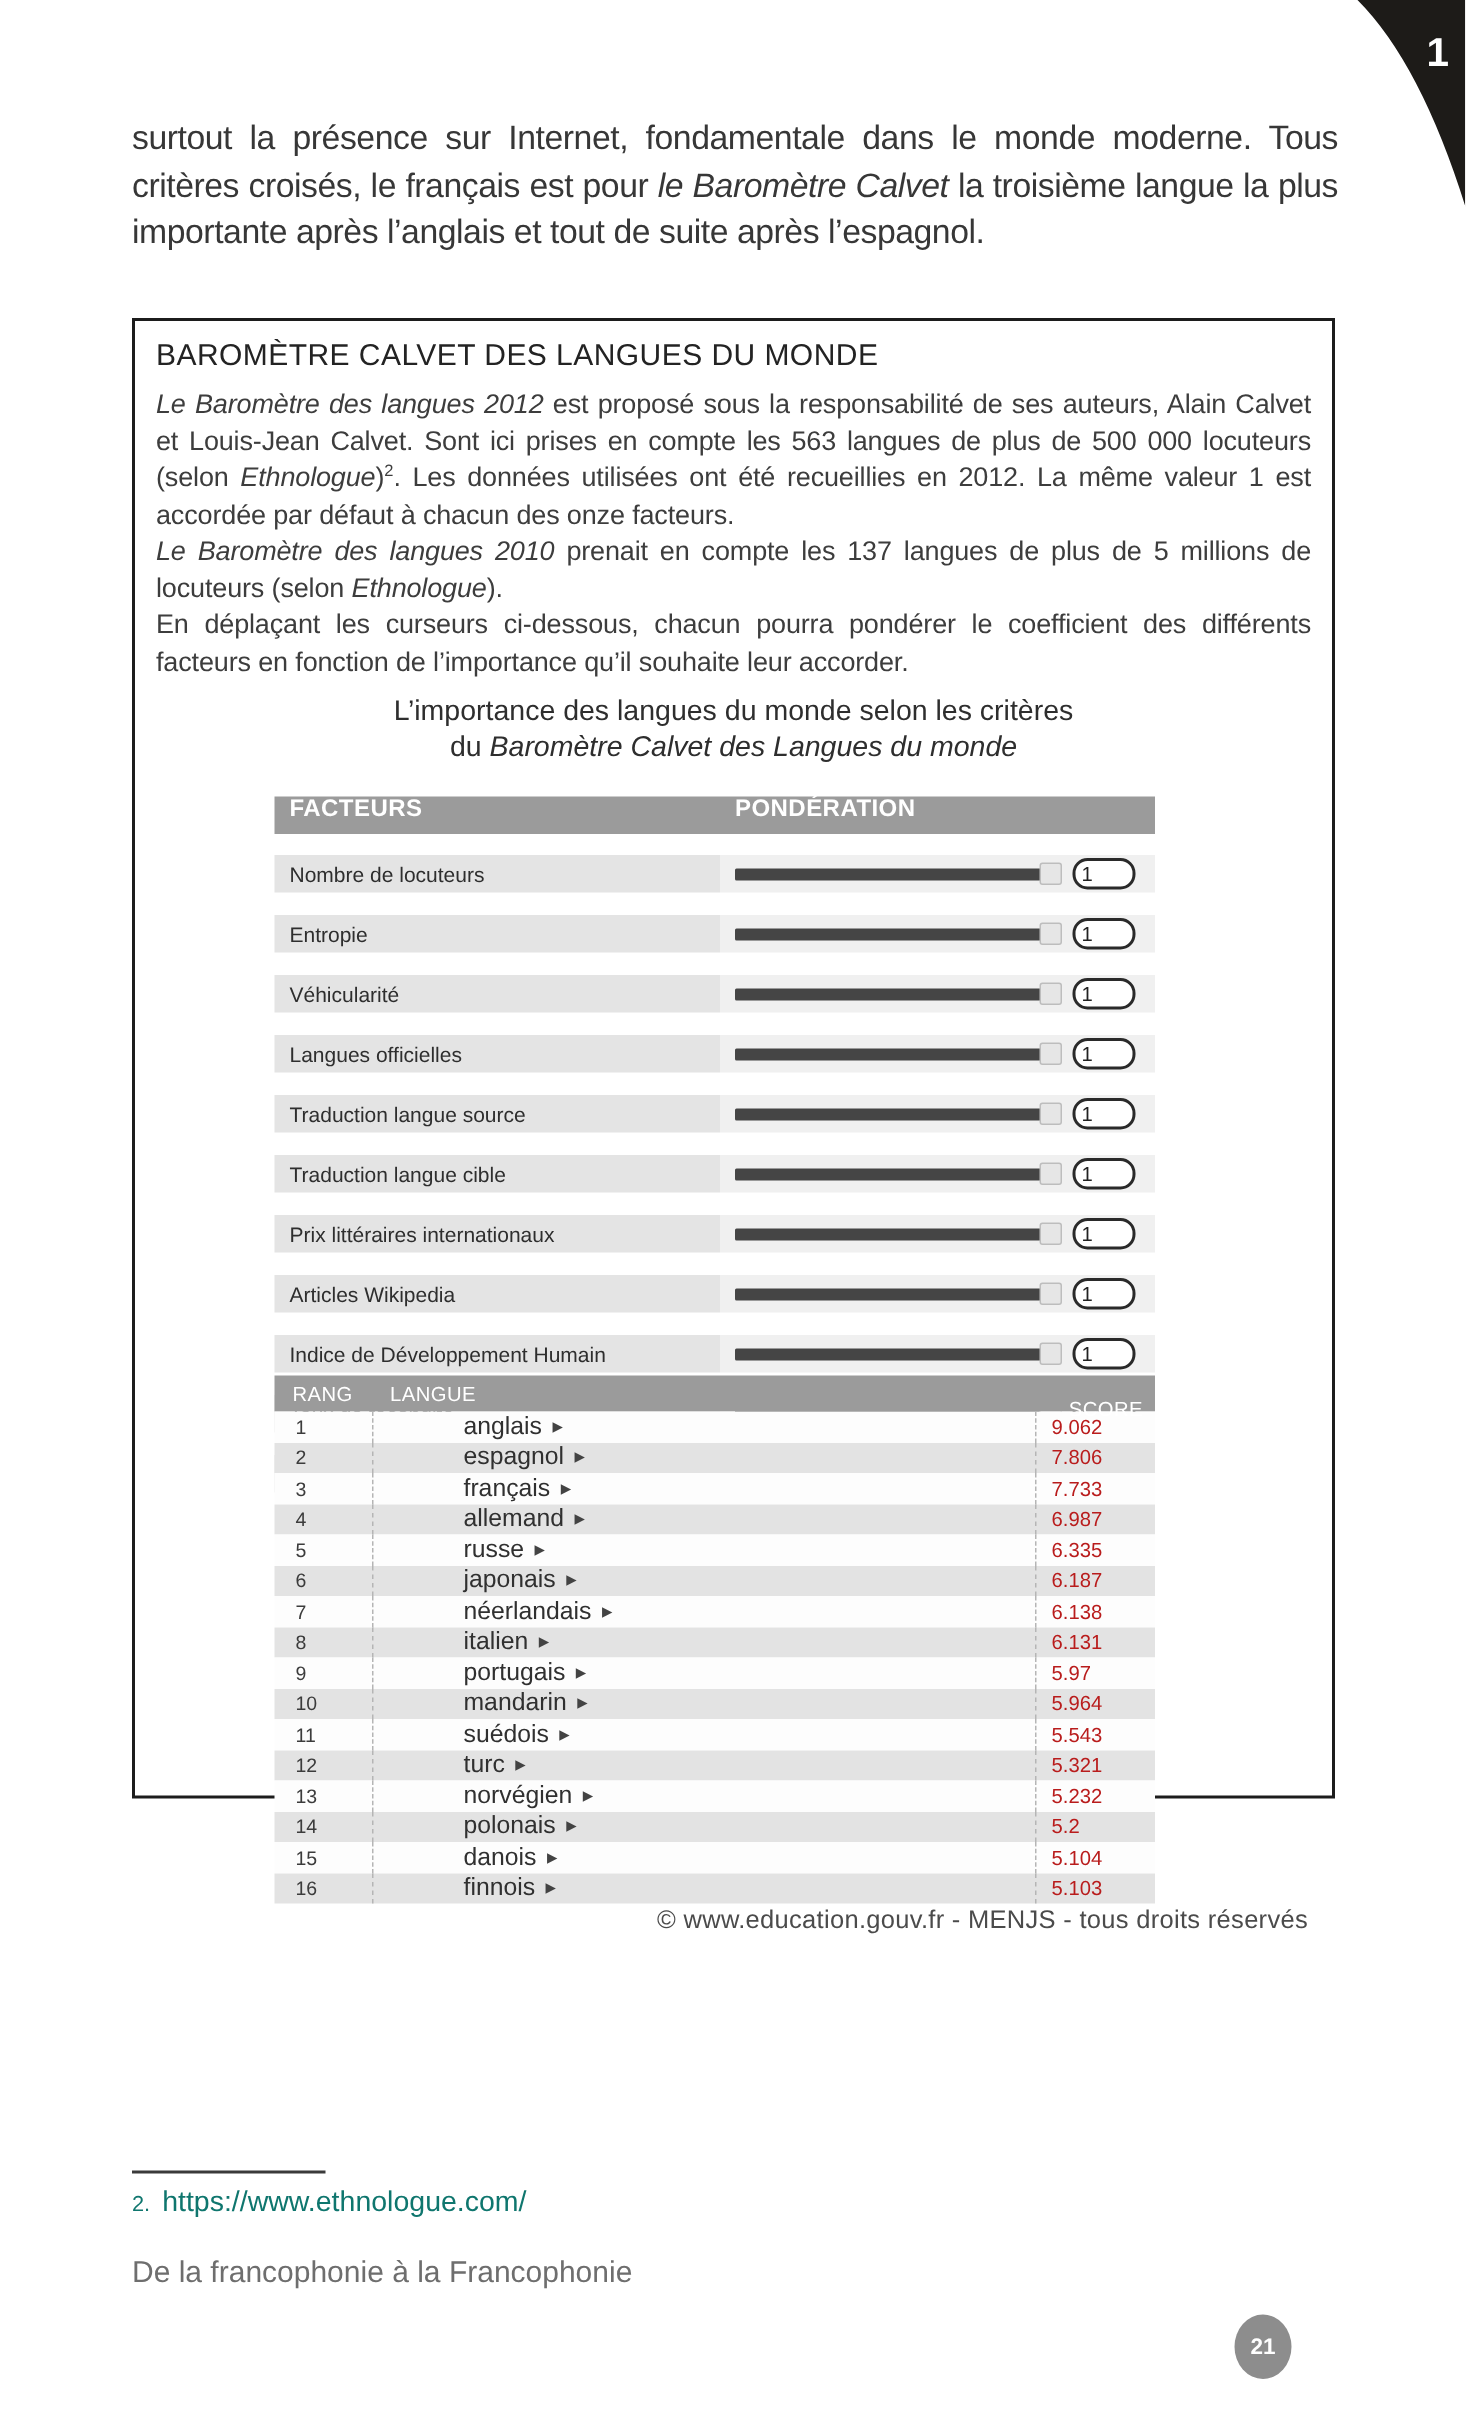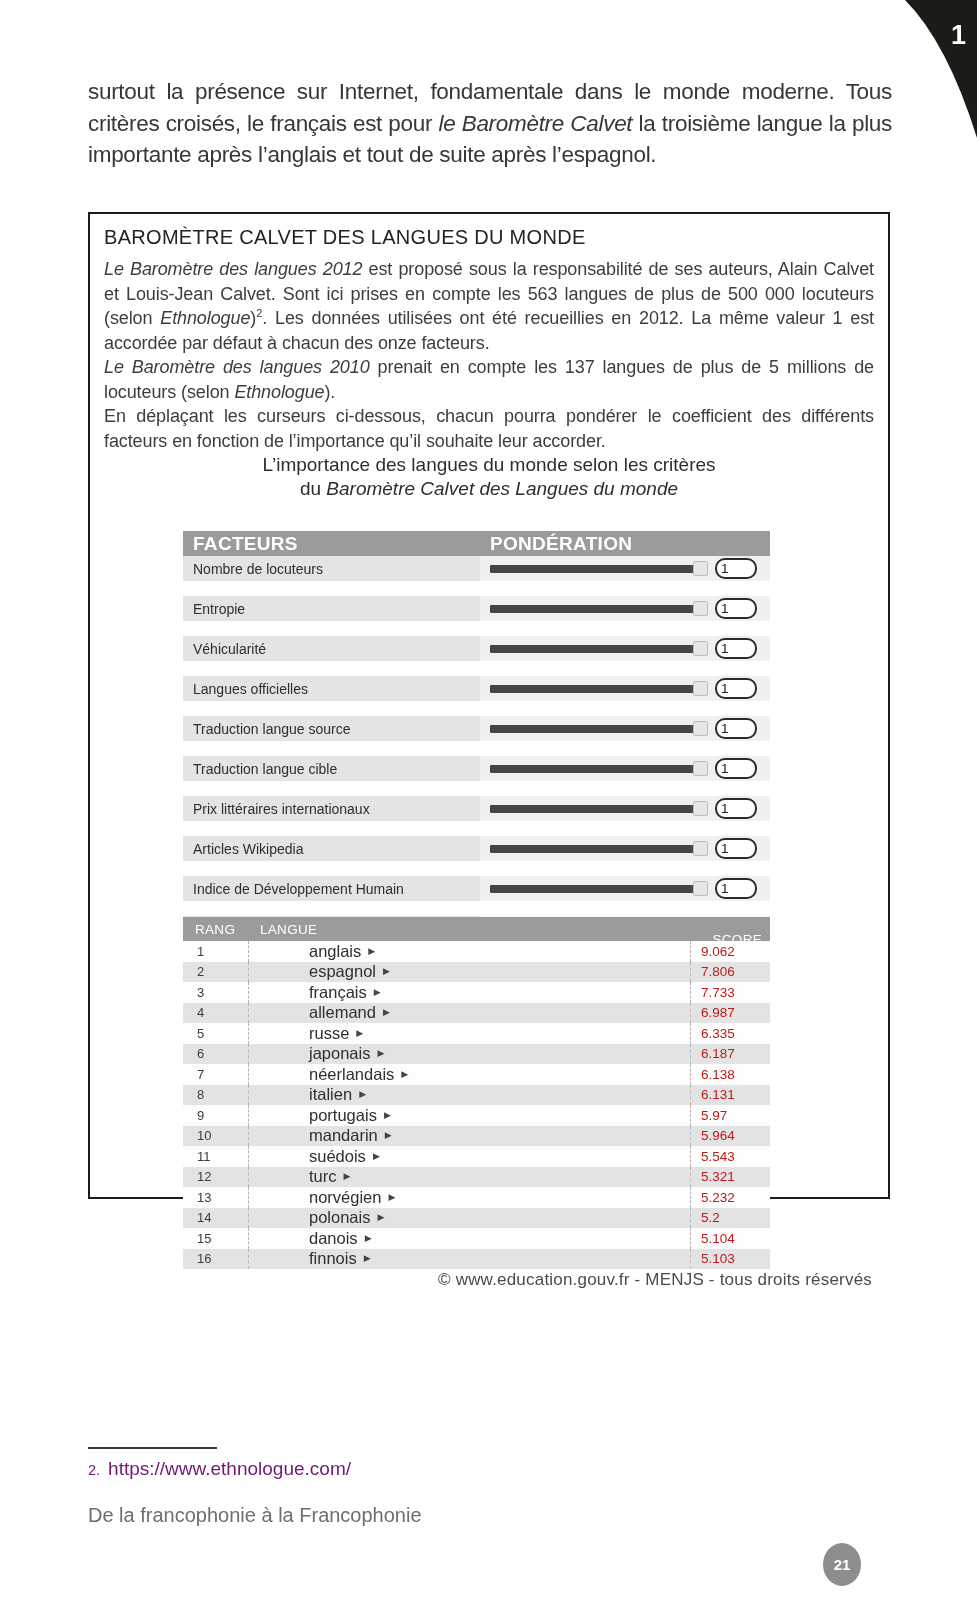--- a/index.html
+++ b/index.html
@@ -32,29 +32,29 @@
   .bbox-title {
     font-size:20px; color:#232323; letter-spacing:0.3px; margin:4px 0 8px 0;
     font-weight:normal;
   }
   .bbox p {
     font-size:18px; line-height:24.5px; color:#3d3d3d; text-align:justify;
     letter-spacing:-0.1px;
   }
   .bbox p sup { font-size:11px; vertical-align:super; line-height:0; }
   .wtitle {
-    text-align:center; font-size:19px; line-height:24px; color:#2e2e2e;
+    margin-top:10px; text-align:center; font-size:19px; line-height:24px; color:#2e2e2e;
   }
 
   
   .factors { position:absolute; left:93px; top:317px; width:587px; }
   .f-head {
     display:flex; background:#9b9b9b; color:#ffffff; font-weight:bold;
-    font-size:19px; height:25px; align-items:center; letter-spacing:0.3px;
-    margin-bottom:0;
+    font-size:16px; height:25px; letter-spacing:0.3px;
+    margin-bottom:14px;
   }
   .f-head .h1 { width:297px; padding-left:10px; }
   .f-head .h2 { flex:1; padding-left:10px; }
   .f-row { display:flex; height:25px; margin-bottom:15px; }
   .f-label {
     width:297px; background:#e4e4e4; display:flex; align-items:center;
     padding-left:10px; font-size:14px; color:#2e2e2e;
   }
   .f-cell {
     flex:1; background:#f0f0f0; display:flex; align-items:center; padding-left:10px;
@@ -96,21 +96,21 @@
     font-size:13.5px; color:#b91c1c; display:flex; align-items:center;
   }
 
   .copyright {
     position:absolute; right:16px; top:1056px; font-size:17px; color:#4b4b4b;
     letter-spacing:0.2px;
   }
 
   
   .fn-rule { position:absolute; left:88px; top:1447px; width:129px; border-top:2px solid #3a3a3a; }
-  .footnote { position:absolute; left:88px; top:1458px; font-size:19px; color:#701a75;text-align:right; }
+  .footnote { position:absolute; left:88px; top:1458px; font-size:19px; color:#0f766e;text-align:right; }
   .footnote .fn-marker { font-size:14.5px; margin-right:8px; }
 
   
   .footer-title {
     position:absolute; left:88px; top:1504px; font-size:20px; font-weight:normal; color:#6e6e6e;
   }
   .page-badge {
     position:absolute; left:823px; top:1543px; width:38px; height:43px;
     background:#8d8d8d; border-radius:50%; color:#ffffff; font-weight:bold;
     font-size:15px; display:flex; align-items:center; justify-content:center;

